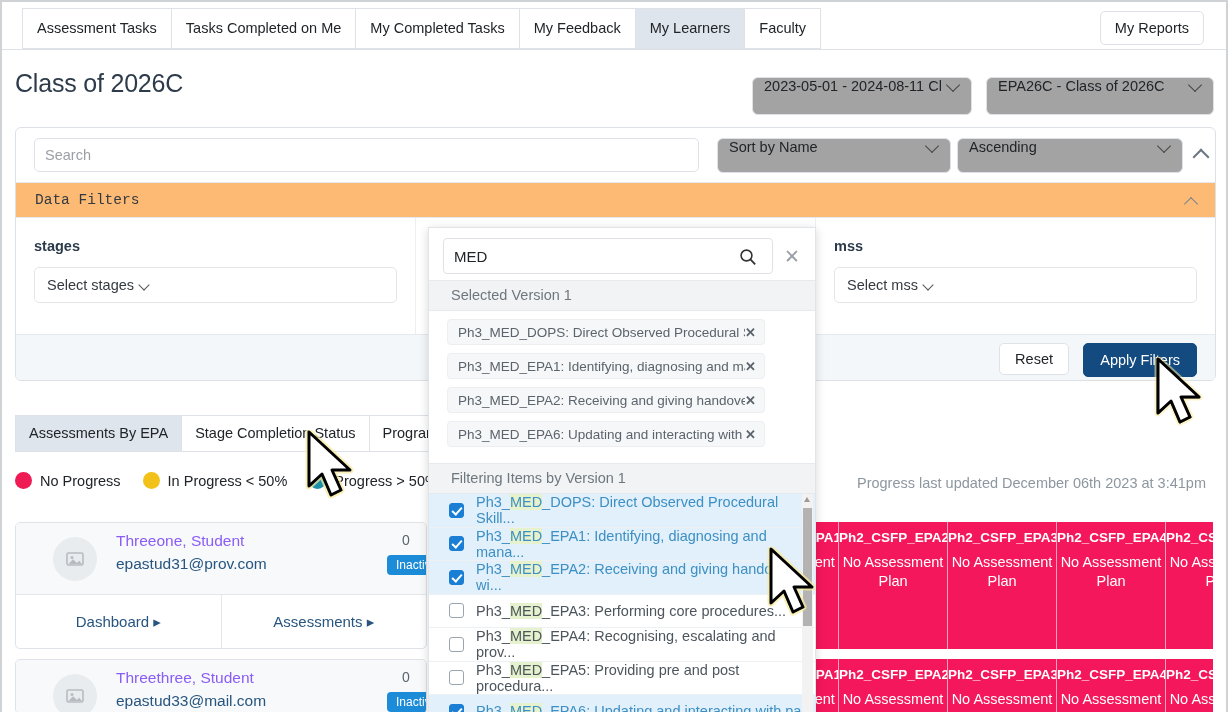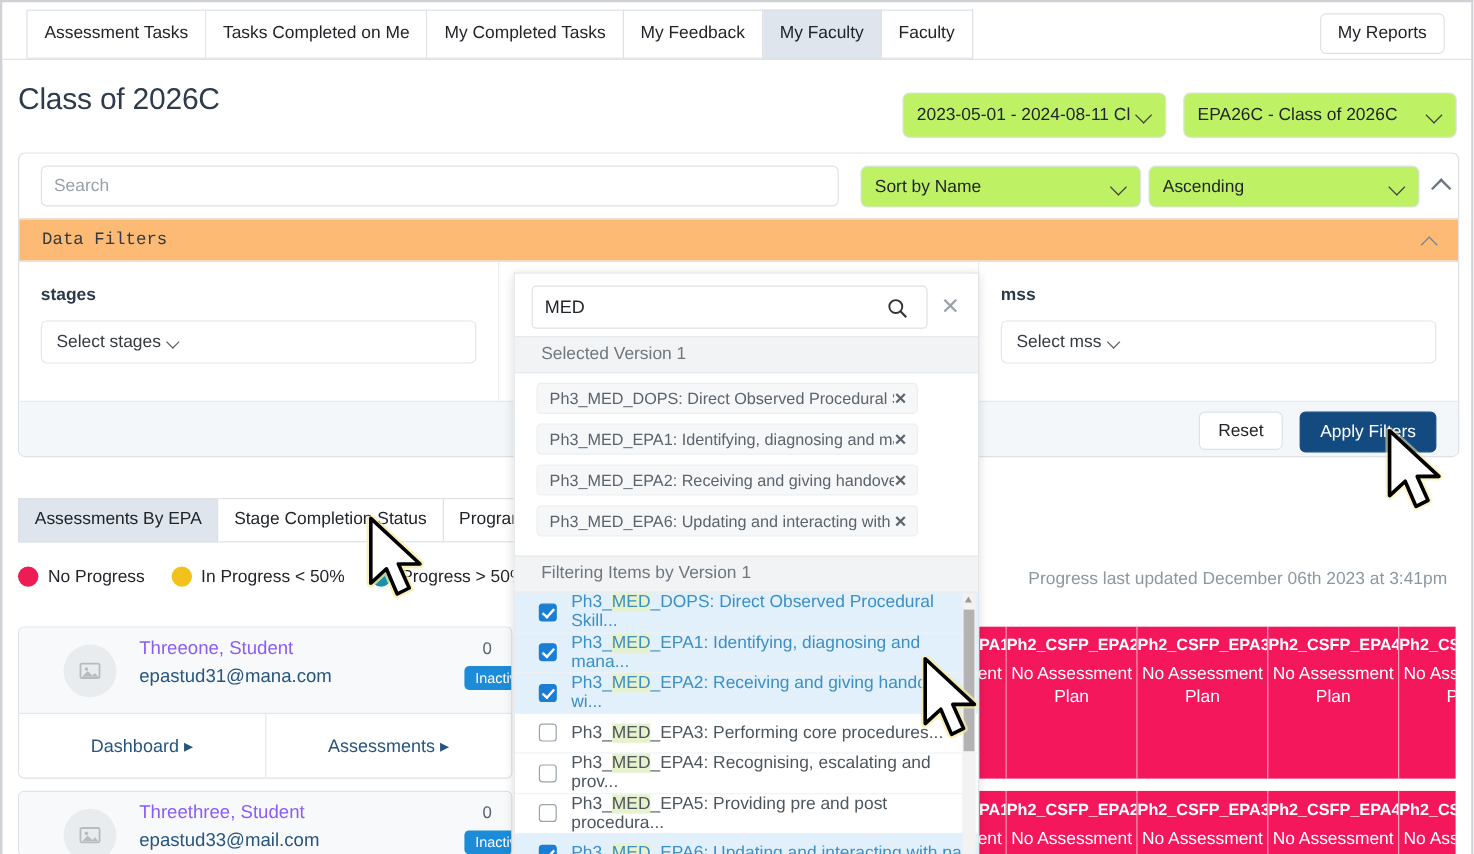--- a/index.html
+++ b/index.html
@@ -65,22 +65,22 @@
     width: 220px; height: 38px;
   }
   .sel-class {
     position: absolute; left: 984px; top: 75px;
     width: 228px; height: 38px;
   }
   .selbox {
     position: absolute;
     border: 1px solid #dee2e6;
     border-radius: 6px;
-    background: #bef264;
-    display: flex; align-items: center;
+    background: #a3a3a3;
+    display: flex; align-items: flex-start;
     padding: 0 10px 0 11px;
     font-size: 14.5px;
     color: #212529;
     overflow: hidden;
     white-space: nowrap;
   }
   .selbox .txt { flex: 1; overflow: hidden; }
   .chev {
     width: 14px; height: 14px; flex: 0 0 14px;
     position: relative;
@@ -343,21 +343,21 @@
 <body>
 
 <div id="page">
 
   <div class="topnav">
     <div class="topnav-tabs">
       <div class="topnav-tab">Assessment Tasks</div>
       <div class="topnav-tab">Tasks Completed on Me</div>
       <div class="topnav-tab">My Completed Tasks</div>
       <div class="topnav-tab">My Feedback</div>
-      <div class="topnav-tab active">My Faculty</div>
+      <div class="topnav-tab active">My Learners</div>
       <div class="topnav-tab">Faculty</div>
     </div>
     <div class="my-reports">My Reports</div>
   </div>
 
   <div class="title-row">
     <div class="page-title">Class of 2026C</div>
   </div>
 
   <div class="selbox sel-date">
@@ -439,21 +439,21 @@
   <div class="student-card" id="card1">
     <div class="student-head">
       <div class="avatar">
         <svg width="18" height="18" viewBox="0 0 18 18">
           <rect x="1" y="3" width="16" height="12" rx="1.5" fill="none" stroke="#7a8288" stroke-width="1.6"></rect>
           <circle cx="6" cy="7.5" r="1.5" fill="#7a8288"></circle>
           <path d="M2.5 14 L7 9.2 L11 13 L13.2 10.8 L16 14 Z" fill="#7a8288"></path>
         </svg>
       </div>
       <div class="student-name">Threeone, Student</div>
-      <div class="student-email">epastud31@mana.com</div>
+      <div class="student-email">epastud31@prov.com</div>
       <div class="student-count">0</div>
       <div class="badge-inactive">Inactive</div>
     </div>
     <div class="student-actions">
       <div class="student-action">Dashboard ▸</div>
       <div class="student-action">Assessments ▸</div>
     </div>
   </div>
 
   <div class="student-card" id="card2">

